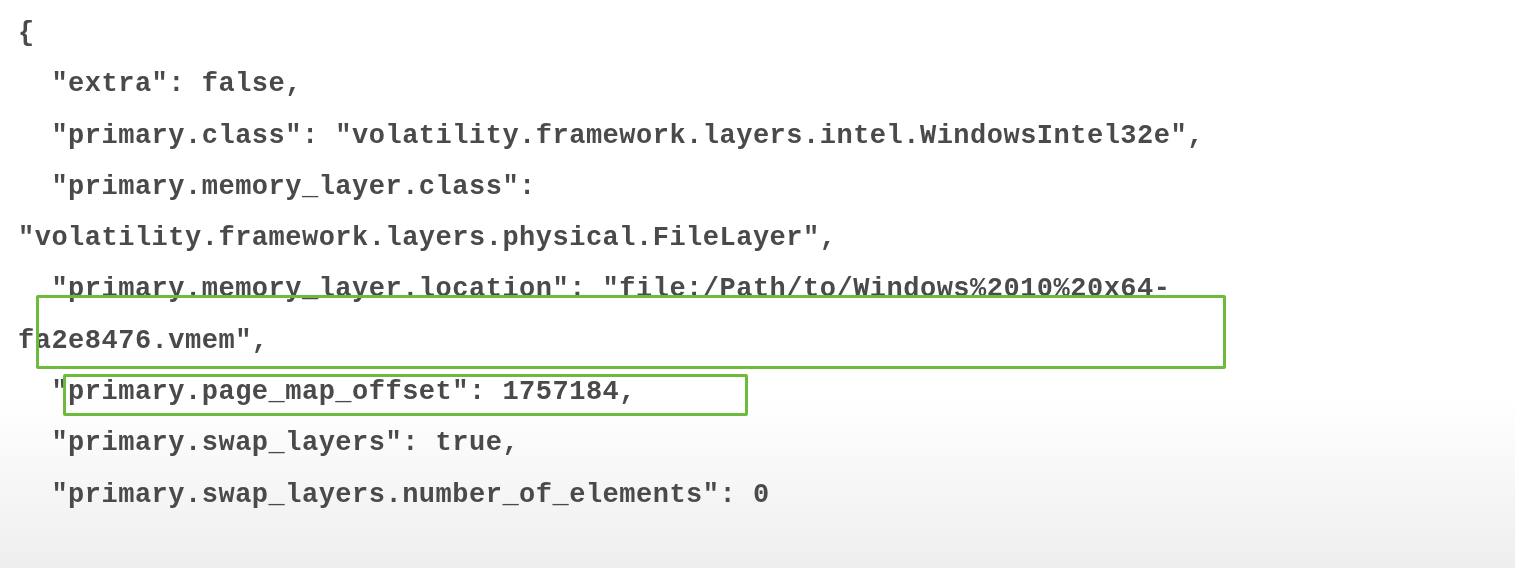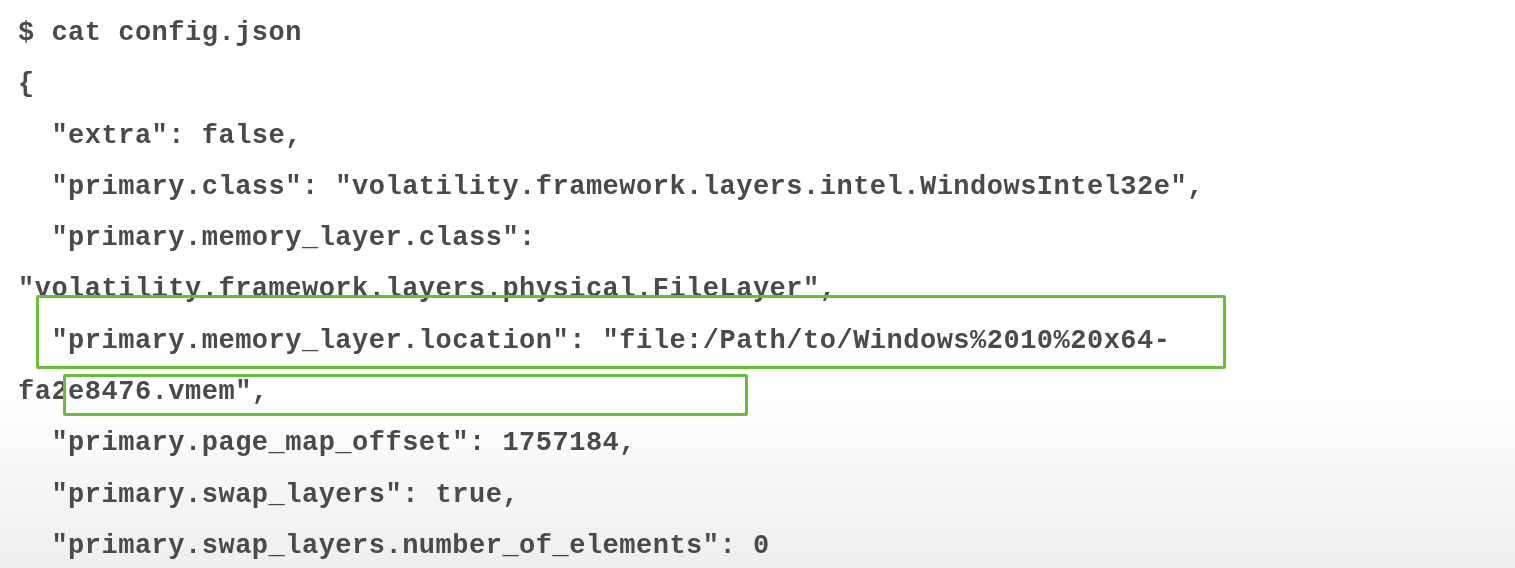--- a/index.html
+++ b/index.html
@@ -49,21 +49,20 @@
       pointer-events: none;
     }
     .content {
       position: relative;
     }
   </style>
 </head>
 <body>
 
 <div class="content">
-  <div class="line">$ cat config.json</div>
   <div class="brace">{</div>
   <div class="line">  "extra": false,</div>
   <div class="line">  "primary.class": "volatility.framework.layers.intel.WindowsIntel32e",</div>
   <div class="line">  "primary.memory_layer.class":</div>
   <div class="line">"volatility.framework.layers.physical.FileLayer",</div>
   <div class="line">  "primary.memory_layer.location": "file:/Path/to/Windows%2010%20x64-</div>
   <div class="line">fa2e8476.vmem",</div>
   <div class="line">  "primary.page_map_offset": 1757184,</div>
   <div class="line">  "primary.swap_layers": true,</div>
   <div class="line">  "primary.swap_layers.number_of_elements": 0</div>

